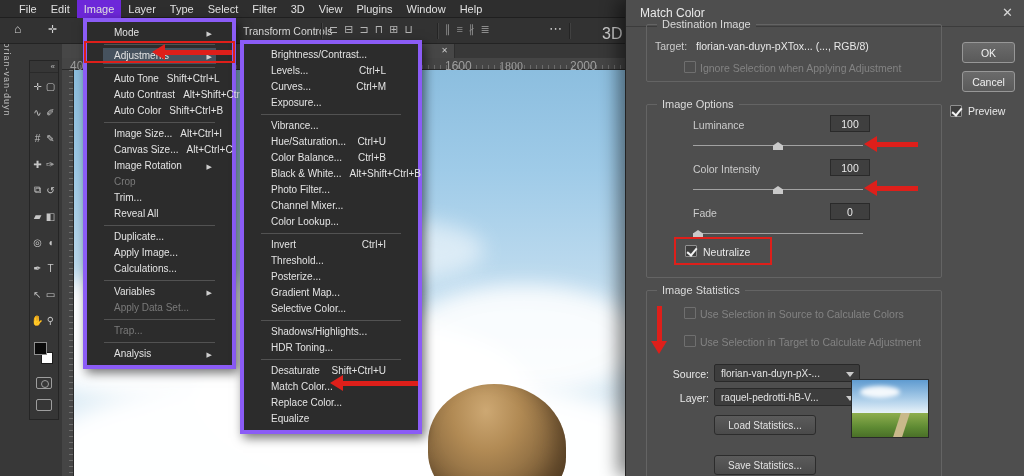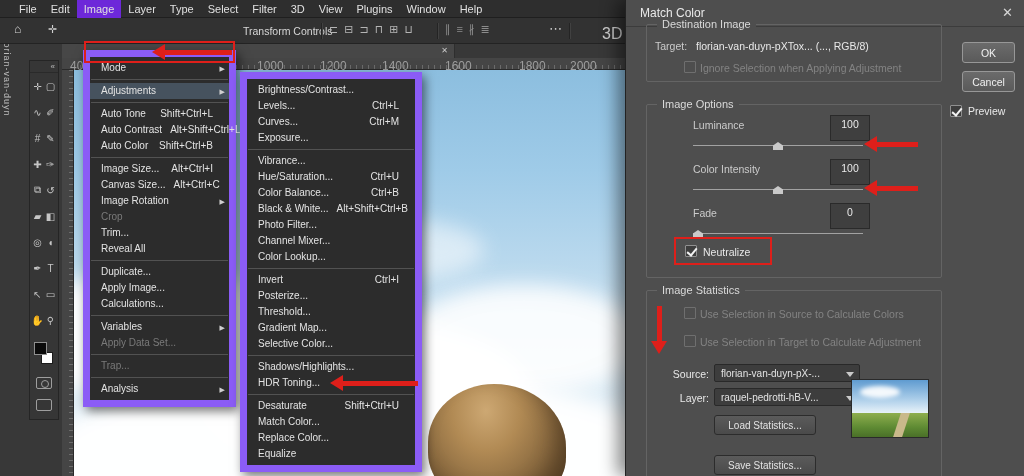--- a/index.html
+++ b/index.html
@@ -63,22 +63,22 @@
   .tool-glyph { font-size:10px; color:#c6c6c6; }
   #swatches { position:relative; width:22px; height:26px; margin:8px auto 0; }
   #bg-swatch { position:absolute; left:8px; top:11px; width:12px; height:12px; background:#ffffff; border:1px solid #1c1c1c; }
   #fg-swatch { position:absolute; left:1px; top:1px; width:13px; height:13px; background:#0a0a0a; border:1px solid #8f8f8f; }
   #quickmask-icon { width:16px; height:12px; border:1px solid #9e9e9e; border-radius:2px; margin:10px auto 0; position:relative; }
   #quickmask-icon::after { content:""; position:absolute; left:4px; top:2px; width:6px; height:6px;
              border:1px solid #9e9e9e; border-radius:50%; }
   #screenmode-icon { width:16px; height:12px; border:1px solid #9e9e9e; border-radius:2px; margin:10px auto 0; }
 
   
-  .menu { position:absolute; background:#2c2c2c; border:7px solid #8b5cf6; box-shadow:3px 4px 10px rgba(0,0,0,.55);
-          z-index:50; padding:3px 0;margin-top:32px; }
+  .menu { position:absolute; background:#2c2c2c; border:4px solid #8b5cf6; box-shadow:3px 4px 10px rgba(0,0,0,.55);
+          z-index:50; padding:3px 16px; }
   #image-menu { left:83px; top:18px; width:153px; }
   #adjustments-menu { left:240px; top:40px; width:182px; }
   .mi { height:16px; line-height:16px; font-size:10px; color:#e3e3e3; display:flex;
         padding:0 16px 0 11px; position:relative; white-space:nowrap; }
   .mi .mi-s { margin-left:auto; padding-left:8px; }
   .mi .mi-a { position:absolute; right:4px; top:1px; font-size:7px; color:#cfcfcf; }
   .mi.disabled { color:#7a7a7a; }
   .mi.highlight { background:#46525e; }
   .menu-sep { height:1px; background:#525252; margin:3px 1px; }
 
@@ -101,21 +101,21 @@
   #grp-stats { left:20px; top:290px; width:296px; height:200px; }
   .grp-label { position:absolute; left:10px; top:-7px; background:#4e4e4e; padding:0 5px;
                font-size:11px; color:#dadada; white-space:nowrap; }
   .lbl { position:absolute; font-size:10.5px; color:#cbcbcb; white-space:nowrap; }
   .lbl.bright { color:#e8e8e8; }
   .lbl.dim { color:#838383; }
   .chk { position:absolute; width:12px; height:12px; background:#3d3d3d; border:1px solid #909090; border-radius:1px; }
   .chk.checked::after { content:""; position:absolute; left:3px; top:0; width:4px; height:8px;
                border-right:2px solid #f2f2f2; border-bottom:2px solid #f2f2f2; transform:rotate(40deg); }
   .chk.disabled { background:transparent; border-color:#6f6f6f; }
-  .val-box { position:absolute; width:40px; height:26px; background:#3f3f3f; border:1px solid #2a2a2a;
+  .val-box { position:absolute; width:40px; height:17px; background:#3f3f3f; border:1px solid #2a2a2a;
              color:#eaeaea; font-size:10.5px; text-align:center; line-height:16px; }
   .slider { position:absolute; width:170px; height:1px; background:#a2a2a2; }
   .slider .thumb { position:absolute; top:-3px; width:10px; height:8px; background:#c9c9c9;
              clip-path:polygon(50% 0,100% 45%,100% 100%,0 100%,0 45%); }
   .ps-select { position:absolute; width:146px; height:18px; background:#3d3d3d; border:1px solid #292929;
                border-radius:2px; color:#e2e2e2; font-size:10px; line-height:17px; padding:0 16px 0 6px;
                white-space:nowrap; overflow:hidden; }
   .ps-select::after { content:""; position:absolute; right:5px; top:7px;
                border-left:4px solid transparent; border-right:4px solid transparent; border-top:5px solid #c9c9c9; }
   #stat-thumb { position:absolute; left:204px; top:88px; width:78px; height:59px; border:1px solid #2a2a2a; overflow:hidden; }
@@ -193,21 +193,21 @@
 
   <div id="ruler-h">
     <div class="ticks"></div>
   <span class="rn" style="left: 8px;">400</span>
       <span class="rn" style="left: 70px;">600</span>
       <span class="rn" style="left: 133px;">800</span>
       <span class="rn" style="left: 195px;">1000</span>
       <span class="rn" style="left: 258px;">1200</span>
       <span class="rn" style="left: 320px;">1400</span>
       <span class="rn" style="left: 383px;">1600</span>
-      <span class="rn" style="left: 457px;">1800</span>
+      <span class="rn" style="left: 437px; font-family: Liberation Serif, serif;">1800</span>
       <span class="rn" style="left: 508px;">2000</span>
     </div>
   <div id="ruler-v">
     <div class="ticks"></div>
   </div>
 
   <div id="canvas">
     <div class="cloud c1"></div>
     <div class="cloud c3"></div>
     <div class="cloud c2"></div>
@@ -445,26 +445,26 @@
     <span class="mi-s"></span>
     <span class="mi-a"></span>
   </div>
       <div class="menu-sep"></div>
       <div class="mi">
     <span class="mi-l">Invert</span>
     <span class="mi-s">Ctrl+I</span>
     <span class="mi-a"></span>
   </div>
       <div class="mi">
+    <span class="mi-l">Threshold...</span>
+    <span class="mi-s"></span>
+    <span class="mi-a"></span>
+  </div>
+      <div class="mi">
     <span class="mi-l">Posterize...</span>
-    <span class="mi-s"></span>
-    <span class="mi-a"></span>
-  </div>
-      <div class="mi">
-    <span class="mi-l">Threshold...</span>
     <span class="mi-s"></span>
     <span class="mi-a"></span>
   </div>
       <div class="mi">
     <span class="mi-l">Gradient Map...</span>
     <span class="mi-s"></span>
     <span class="mi-a"></span>
   </div>
       <div class="mi">
     <span class="mi-l">Selective Color...</span>

